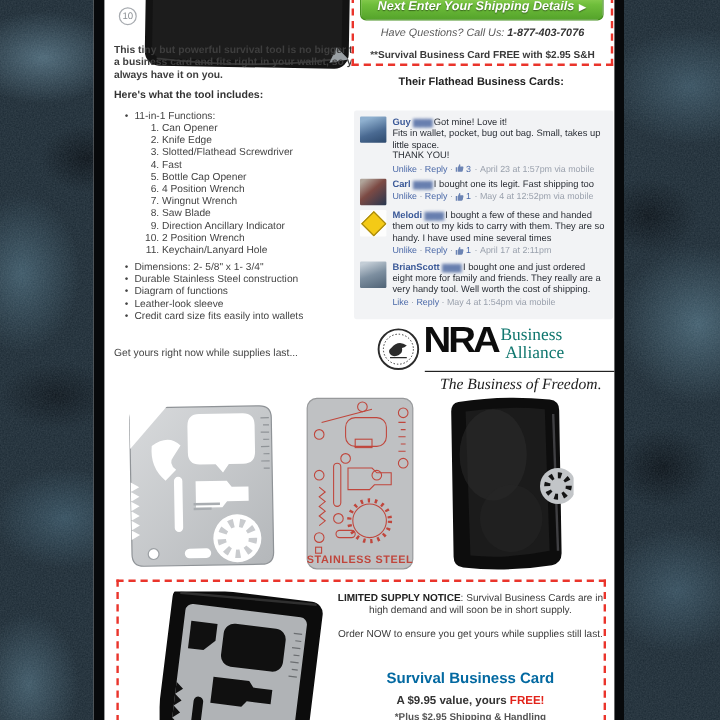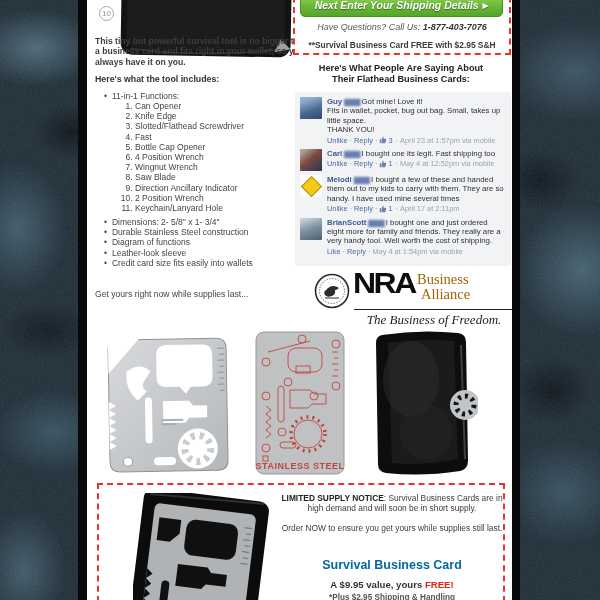--- a/index.html
+++ b/index.html
@@ -78,21 +78,21 @@
   .dot{margin:0 2px;}
   .dot::before{content:"·";}
   .thumb-wrap{display:inline-flex;align-items:center;gap:1px;margin-right:1px;}
   .like-n{color:#4b69a8;}
 
   
   .nra{left:227px;top:271px;width:198px;height:58px;}
   .nra-word{position:absolute;left:39px;top:-6px;font-size:32px;font-weight:bold;
             letter-spacing:-2.5px;color:#0d0d0d;transform:scaleY(.95);}
   .nra-biz{position:absolute;left:103px;top:1px;font-family:"Liberation Serif",serif;
-           font-size:14.5px;color:#a16207;line-height:14.5px;}
+           font-size:14.5px;color:#0f766e;line-height:14.5px;}
   .nra-underline{position:absolute;left:40px;top:38px;width:158px;border-bottom:1.5px solid #222;}
   .nra-tagline{position:absolute;left:41px;top:41px;width:158px;text-align:center;
                font-family:"Liberation Serif",serif;font-style:italic;font-size:13px;color:#1c1c1c;}
 
   
   .prod-steel{left:18px;top:331px;}
   .prod-diagram{left:165px;top:328px;}
   .prod-sleeve{left:279px;top:327px;}
 
   
@@ -164,21 +164,20 @@
         <span>Next Enter Your Shipping Details</span>
         <span class="cta-arrow">▶</span>
       </div>
       <div class="phone-line">
         <span>Have Questions? Call Us: </span><span class="phone">1-877-403-7076</span>
       </div>
       <div class="free-line">**Survival Business Card FREE with $2.95 S&amp;H</div>
     </div>
 
     <div class="abs testi-heading">
-      <div>Here's What People Are Saying About</div>
       <div>Their Flathead Business Cards:</div>
     </div>
     <div class="abs fb-panel">
 
       <div class="comment">
         <div class="avatar a0"></div>
         <div class="c-body">
           <span class="c-name">Guy</span>
           <span class="c-redacted">▆▆▆</span>
           <span class="c-text">Got mine! Love it!

